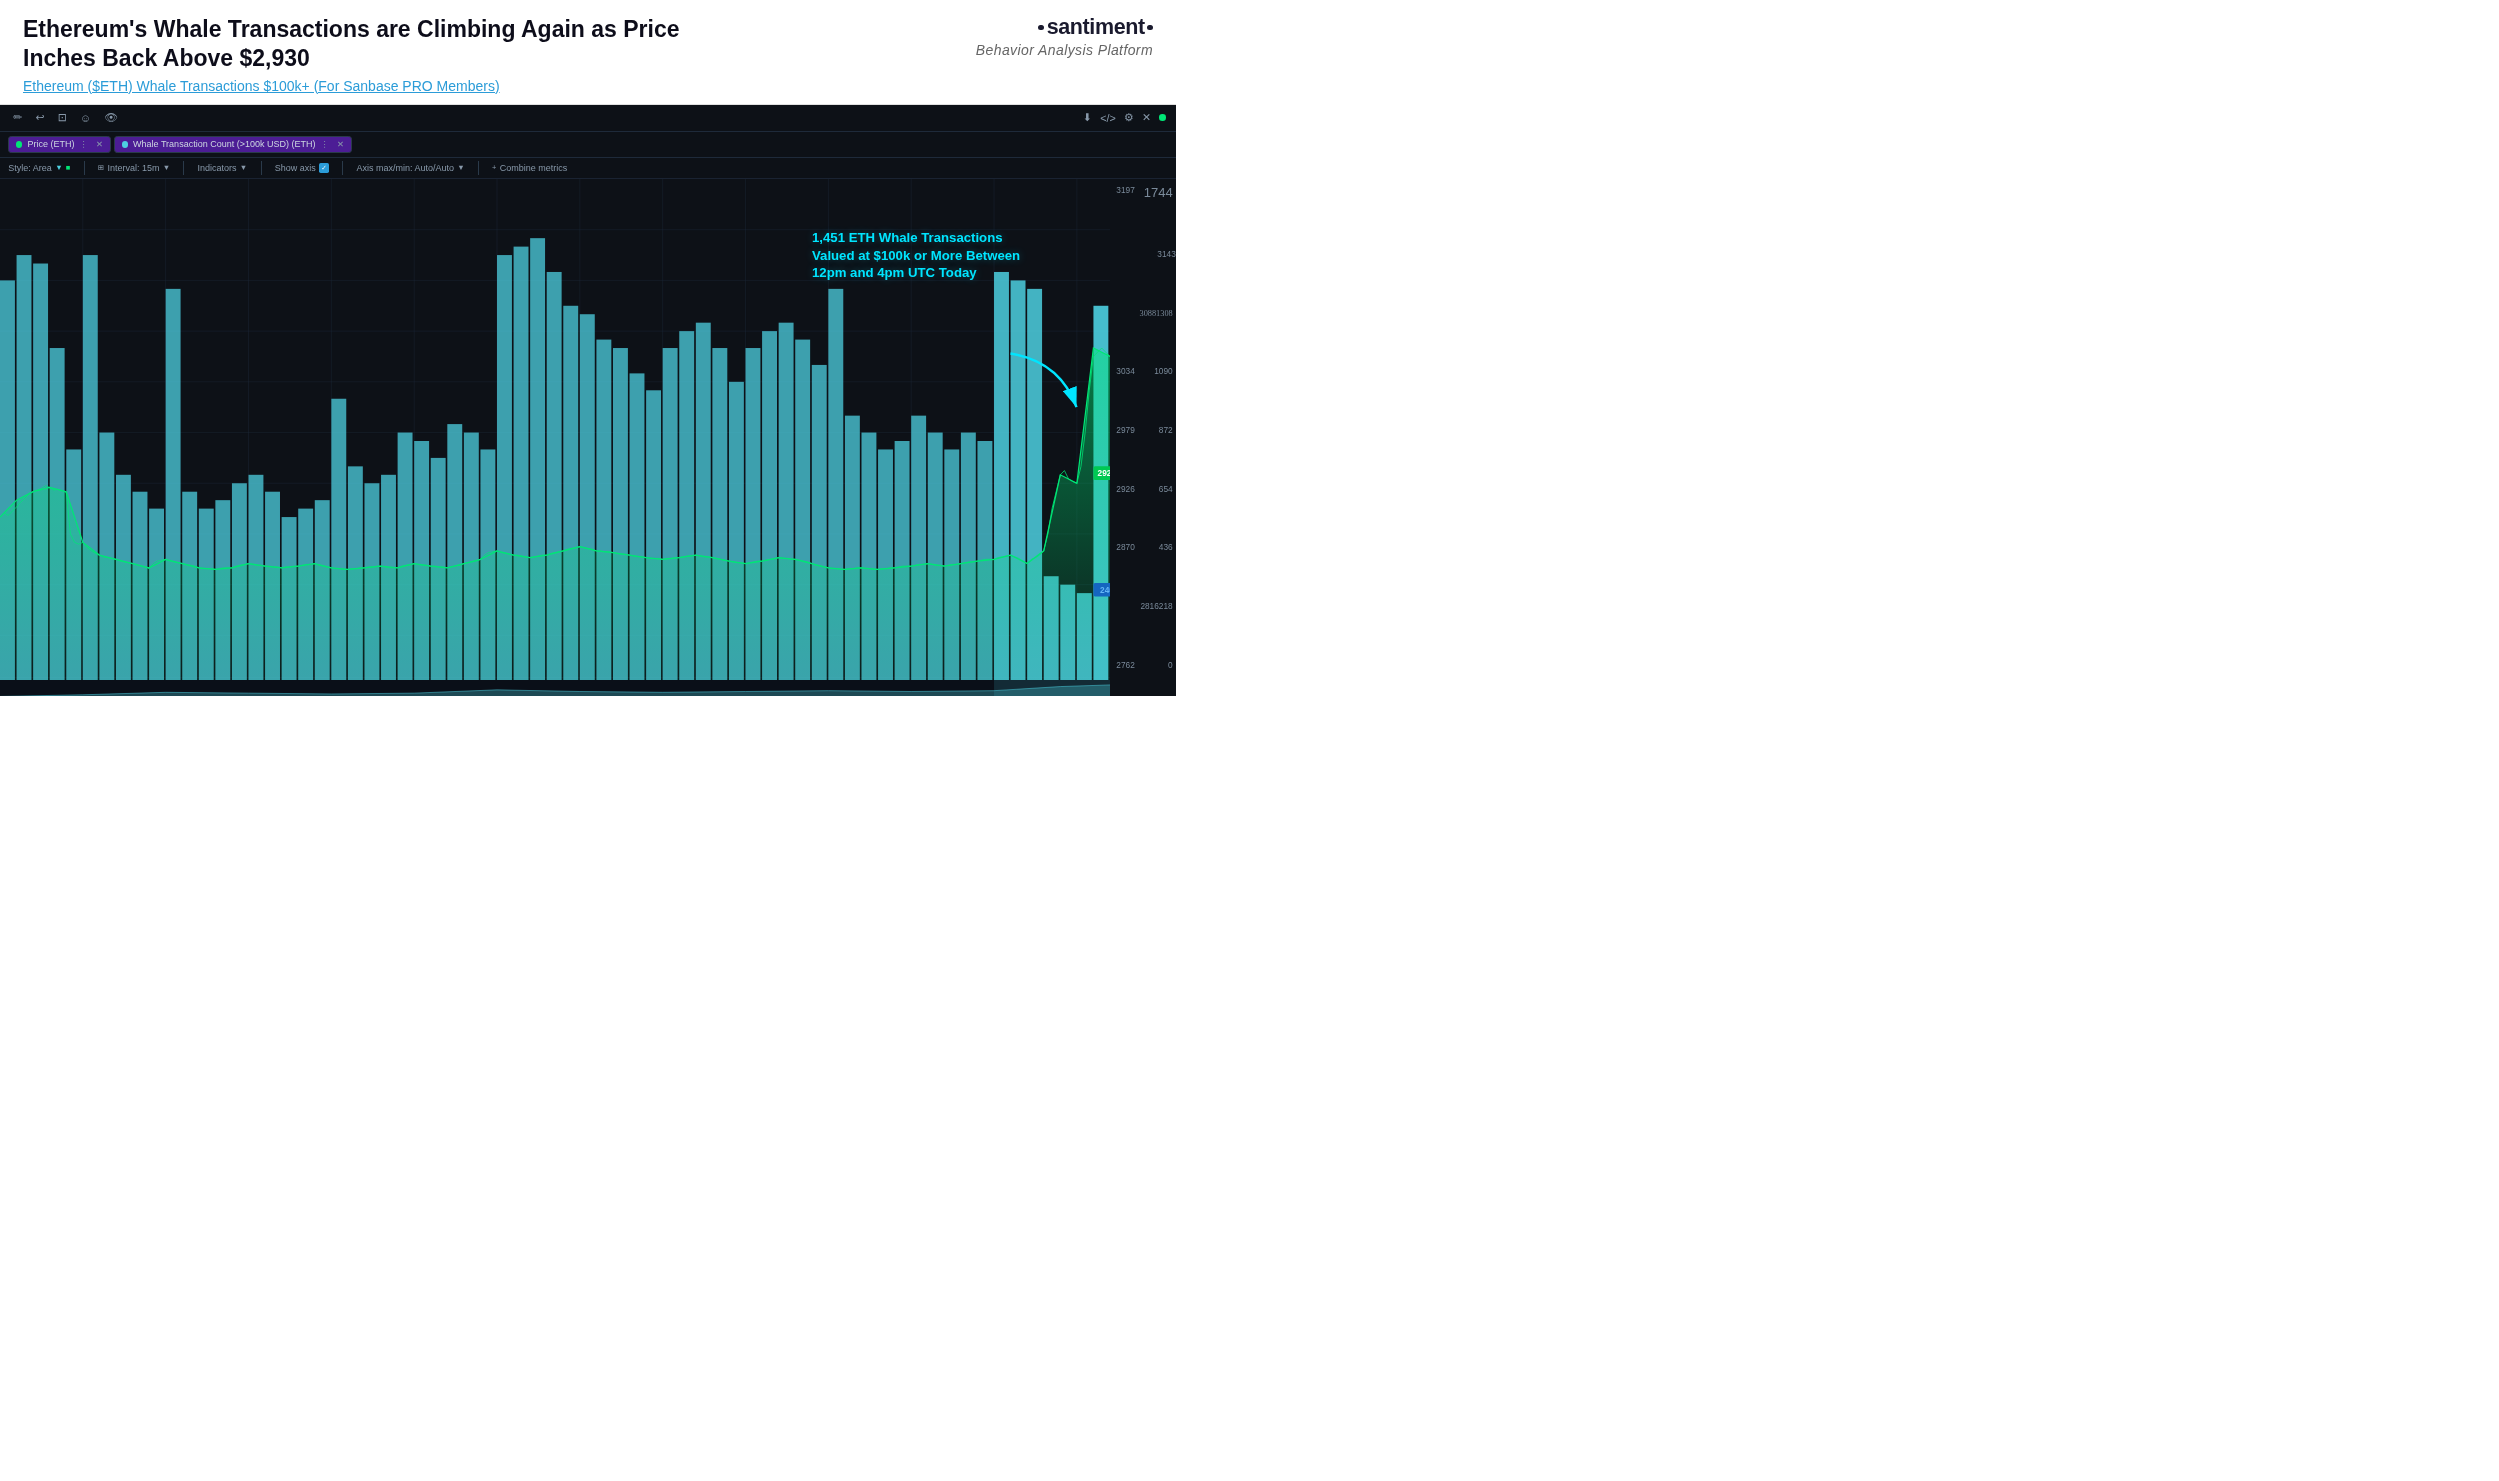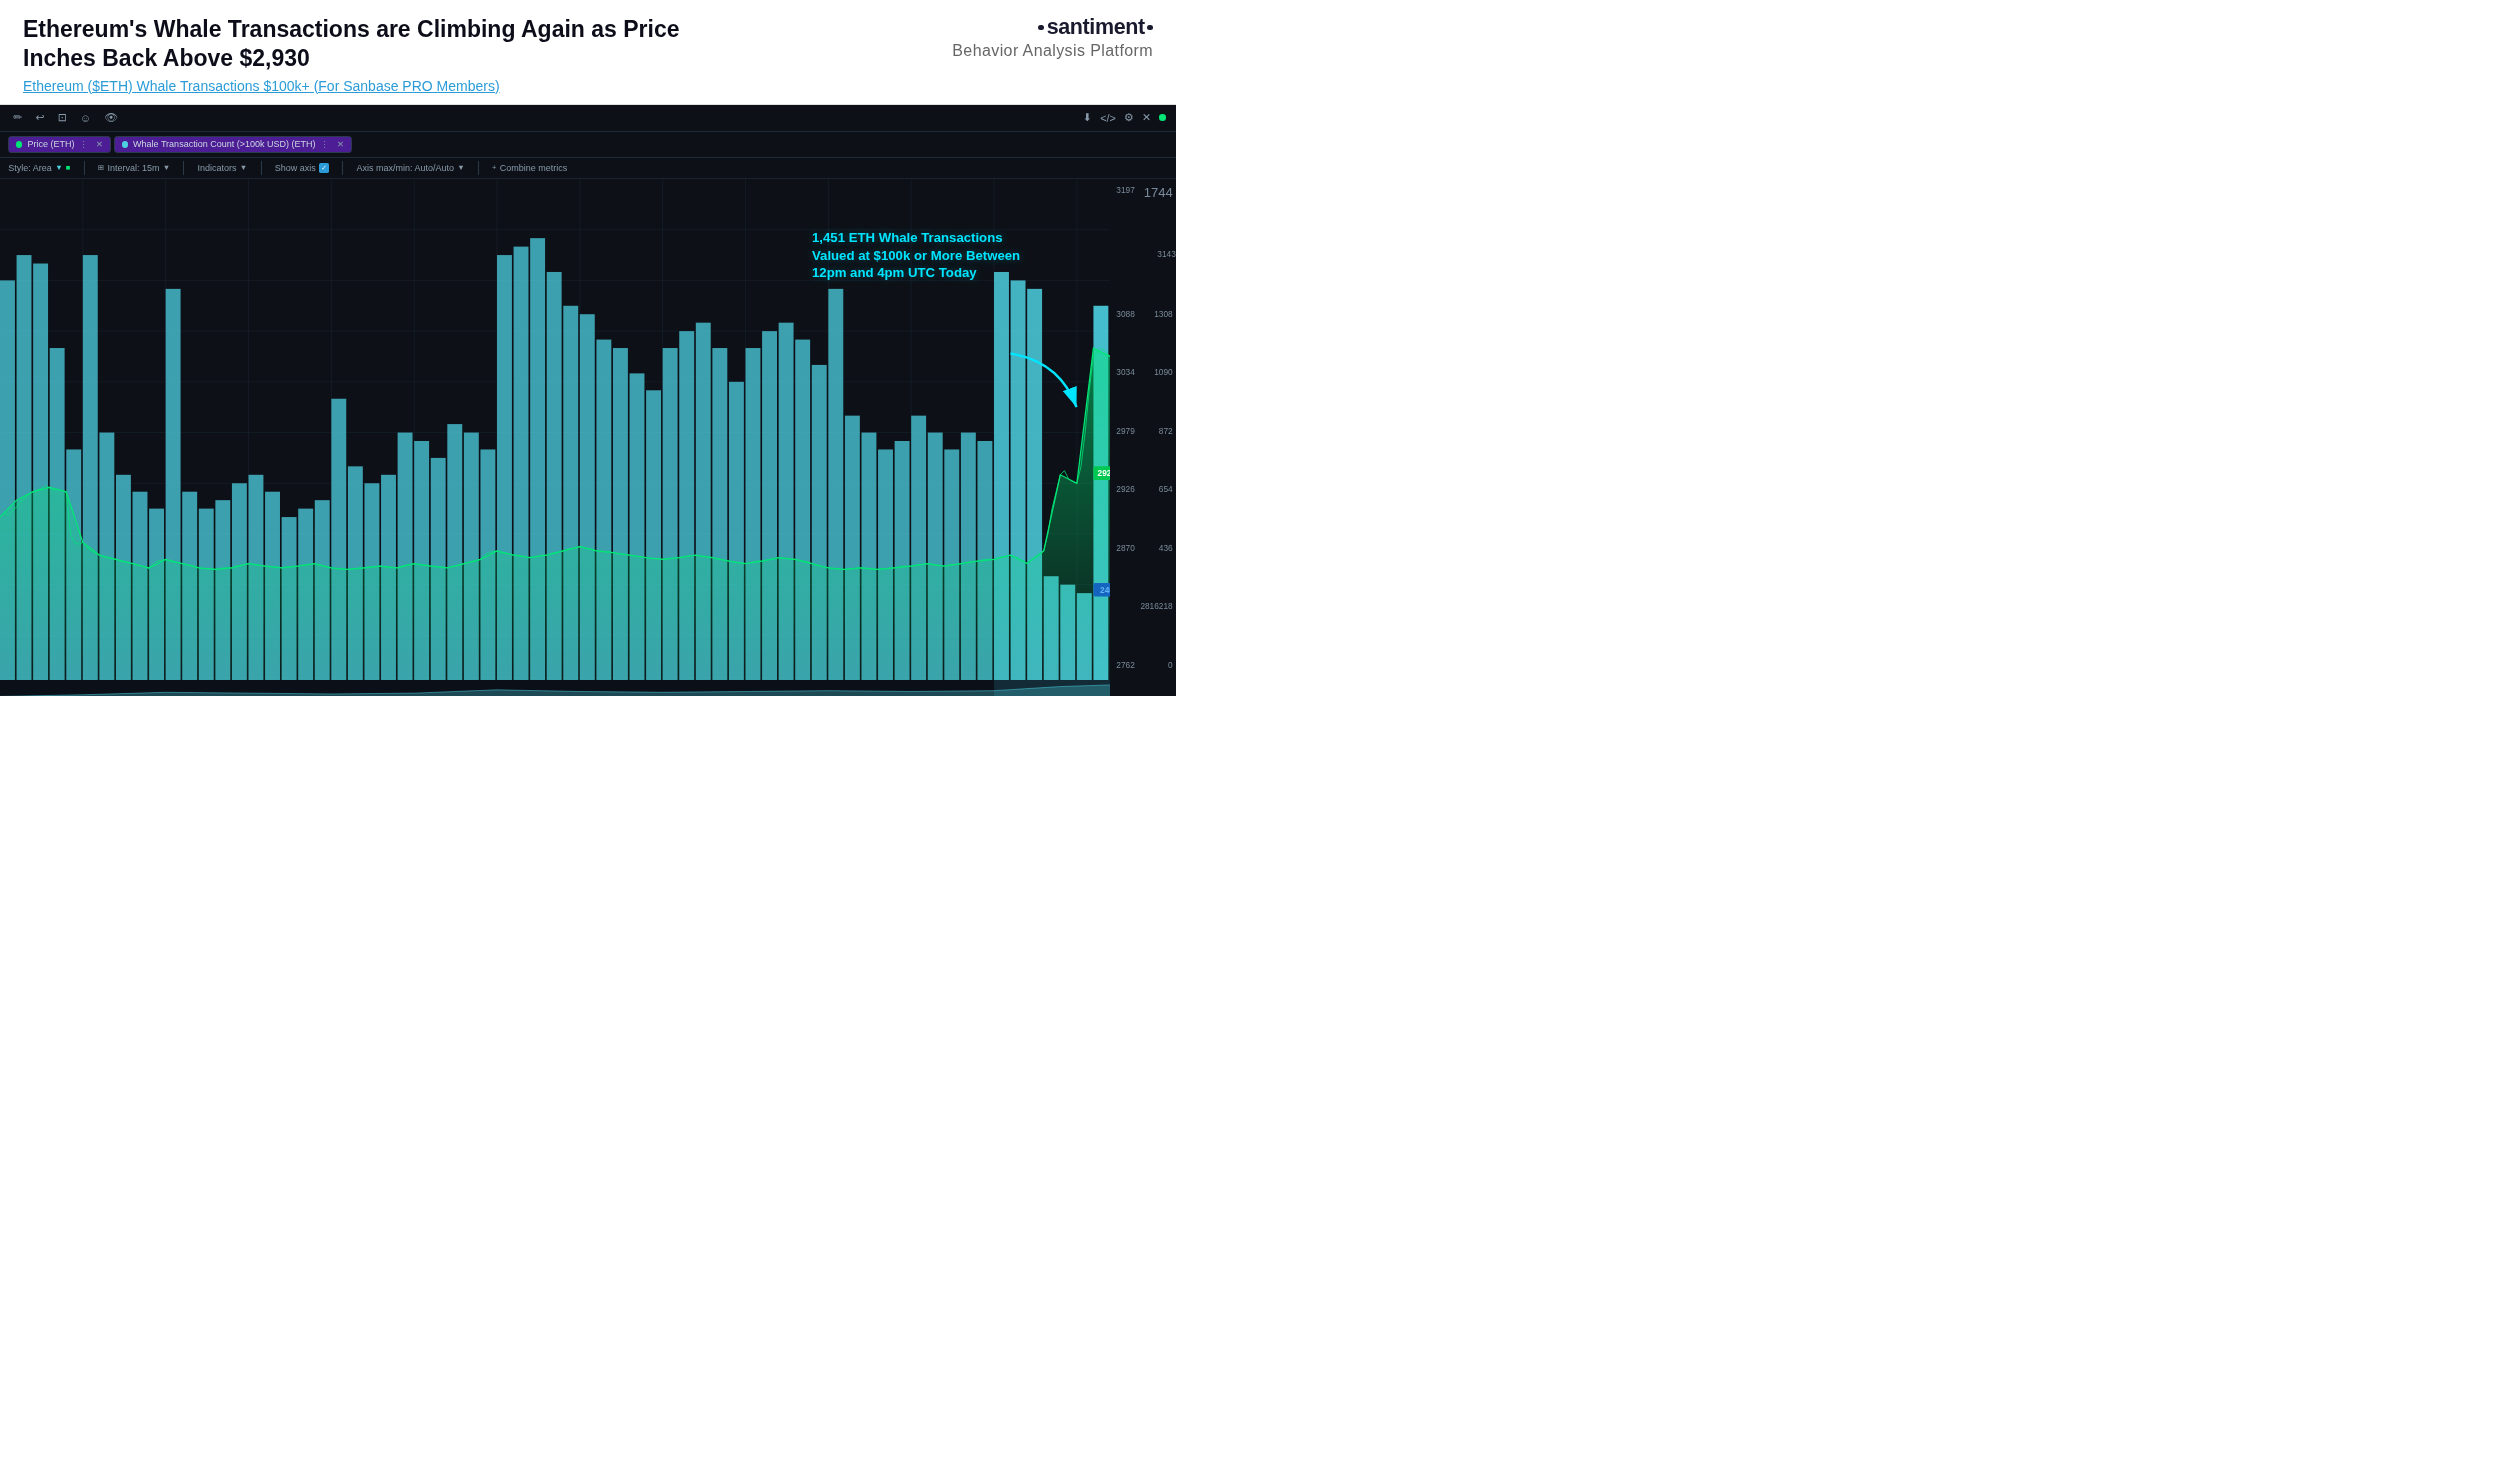--- a/index.html
+++ b/index.html
@@ -60,24 +60,25 @@
       background: #1a1a2e;
       border-radius: 50%;
     }
     .santiment-text {
       font-size: 21.5px;
       font-weight: 700;
       color: #1a1a2e;
       letter-spacing: -0.4px;
     }
     .behavior-text {
-      font-size: 16px;
+      font-size: 14px;
       color: #666;
       margin-top: 1.7px;
       letter-spacing: 0.4px;
+      font-style: italic;
     }
 
     
     .chart-container {
       background: #0d1117;
       width: 100%;
       height: calc(100% - 91px);
       position: relative;
       overflow: hidden;
     }
@@ -522,21 +523,21 @@
 
     <div style="position:absolute;right:0;top:0;width:63px;height:100%;display:flex;flex-direction:column;justify-content:space-between;padding:6.6px 0 33px 0;">
       <div style="display:flex;justify-content:space-between;padding:0 3.3px;">
         <span style="color:#7a8a9a;font-size:8.3px;">3197</span>
         <span style="color:#7a8a9a;font-size:13px;">1744</span>
       </div>
       <div style="display:flex;justify-content:space-between;padding:0 3.3px;margin-left:41px;">
         <span style="color:#7a8a9a;font-size:8.3px;">3143</span>
         <span style="color:#7a8a9a;font-size:10px;">1526</span>
       </div>
-      <div style="display:flex;justify-content:space-between;padding:0 3.3px;">
+      <div style="display:flex;justify-content:flex-end;padding:0 3.3px;font-family:Liberation Serif, serif;">
         <span style="color:#7a8a9a;font-size:8.3px;">3088</span>
         <span style="color:#7a8a9a;font-size:8.3px;">1308</span>
       </div>
       <div style="display:flex;justify-content:space-between;padding:0 3.3px;">
         <span style="color:#7a8a9a;font-size:8.3px;">3034</span>
         <span style="color:#7a8a9a;font-size:8.3px;">1090</span>
       </div>
       <div style="display:flex;justify-content:space-between;padding:0 3.3px;">
         <span style="color:#7a8a9a;font-size:8.3px;">2979</span>
         <span style="color:#7a8a9a;font-size:8.3px;">872</span>

